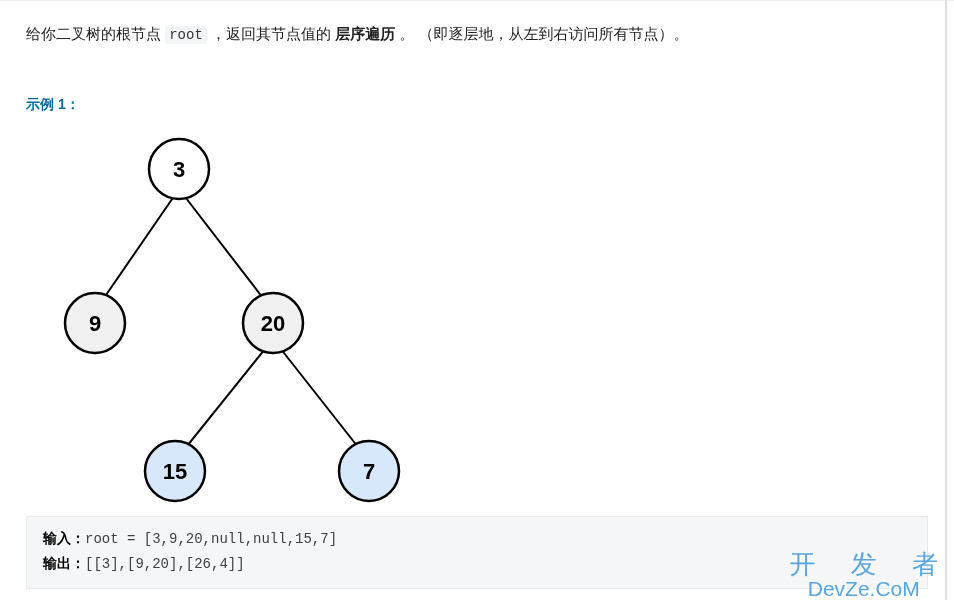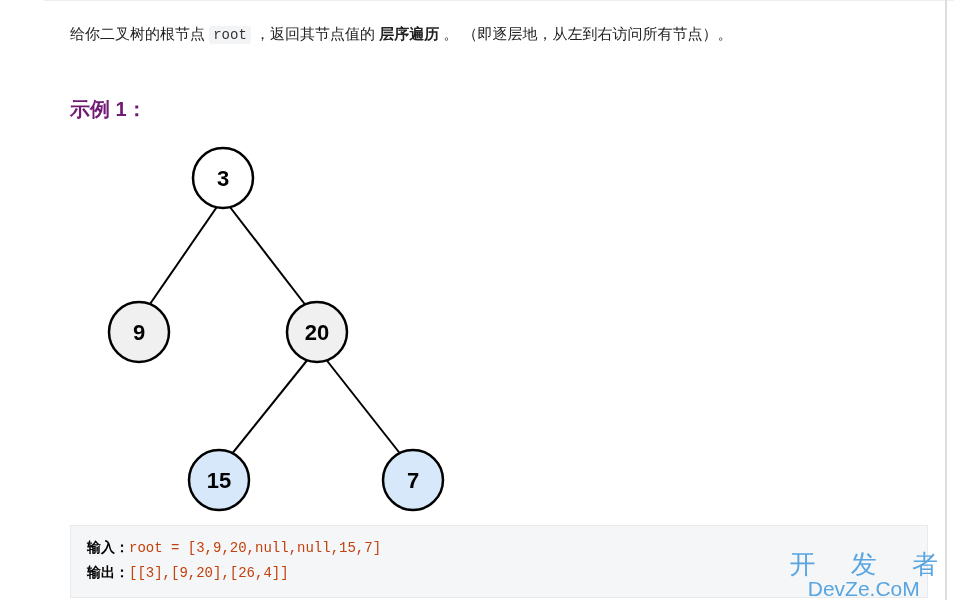--- a/index.html
+++ b/index.html
@@ -10,21 +10,20 @@
     background: #ffffff;
     width: 954px;
     height: 600px;
     position: relative;
     overflow: hidden;
   }
   .content {
     padding: 20px 26px 0 26px;
     border-top: 1px solid #eee;
     position: relative;
-    margin-left: 44px;
   }
   .right-border {
     position: absolute;
     right: 7px;
     top: 0;
     bottom: 0;
     width: 2px;
     background: #ddd;
   }
   .problem-desc {
@@ -39,22 +38,22 @@
     border-radius: 3px;
     font-family: Consolas, "Courier New", monospace;
     font-size: 14px;
     color: #333;
   }
   .problem-desc .bold-term {
     font-weight: 700;
   }
   .example-heading {
     font-weight: 700;
-    font-size: 20px;
-    color: #701a75;
+    font-size: 14px;
+    color: #0369a1;
     margin-bottom: 12px;
   }
 
   .tree-svg {
     display: block;
     margin: 0 0 10px -4px;
   }
 
   .codeblock {
     background: #f5f6f7;
@@ -62,21 +61,21 @@
     padding: 10px 16px 12px 16px;
     margin-top: 6px;
     font-size: 14px;
     line-height: 1.7;
   }
   .codeblock .row { white-space: nowrap; }
   .codeblock .label { font-weight: 700; font-family: Liberation Sans, sans-serif; }
   .codeblock code {
     font-family: Consolas, "Courier New", monospace;
     font-size: 14px;
-    color: #c2410c;
+    color: #404040;
   }
 
   .watermark {
     position: absolute;
     right: 16px;
     bottom: 0;
     text-align: right;
     font-family: "Microsoft YaHei", sans-serif;
     color: #59a5e0;
     pointer-events: none;

